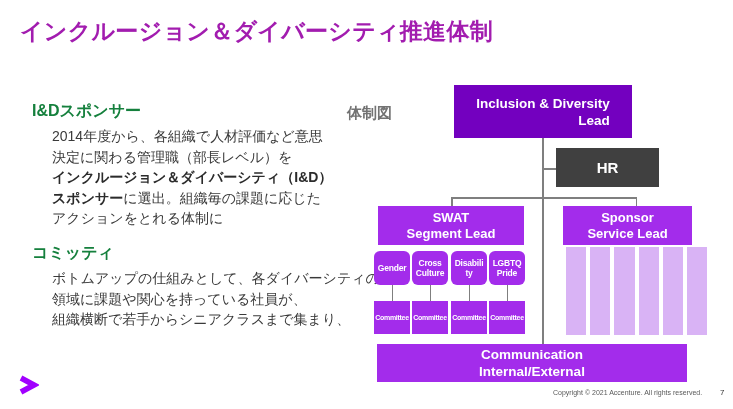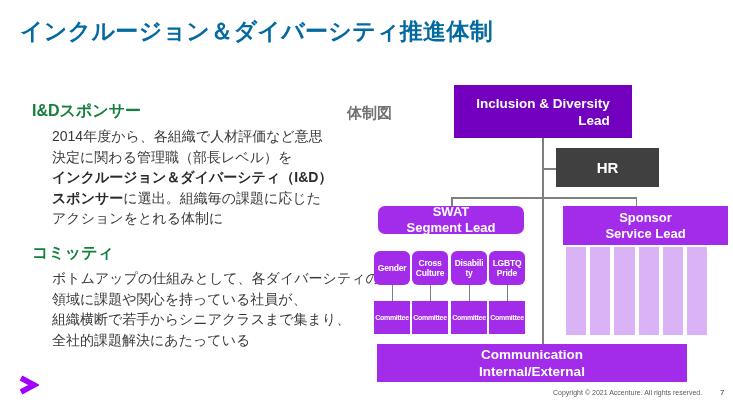--- a/index.html
+++ b/index.html
@@ -6,21 +6,21 @@
   html, body { background: #e8e8e8; }
   body { font-family: "Liberation Sans", "DejaVu Sans", sans-serif; }
   .slide {
     position: relative;
     width: 733px; height: 409px;
     background: #ffffff;
     overflow: hidden;
   }
   .title {
     position: absolute; left: 20px; top: 16px;
-    font-size: 23px; font-weight: 800; color: #0369a1;
+    font-size: 23px; font-weight: 800; color: #a21caf;
     letter-spacing: 0.3px; white-space: nowrap;
   }
   .sec-heading {
     position: absolute; left: 32px;
     font-size: 16px; font-weight: 800; color: #15803d;
     white-space: nowrap;
   }
   .sec-body {
     position: absolute; left: 4px;
     font-size: 14px; color: #3a3a3a; line-height: 20.5px;
@@ -31,22 +31,22 @@
   .diag-label {
     position: absolute; left: 347px; top: 104px;
     font-size: 15px; font-weight: 800; color: #737373;
   }
   .box {
     position: absolute; display: flex; align-items: center; justify-content: center;
     text-align: center; color: #ffffff; font-weight: 800; white-space: pre-line;
   }
   .box-lead   { left: 454px; top: 85px;  width: 178px; height: 53px; background: #7300BF; font-size: 13.5px; line-height: 17px; text-align: right; }
   .box-hr     { left: 556px; top: 148px; width: 103px; height: 39px; background: #404040; font-size: 15px; }
-  .box-swat   { left: 378px; top: 206px; width: 146px; height: 28px; background: #A32CEB; font-size: 13px; line-height: 16px; border-radius: 7px; }
-  .box-sponsor{ left: 563px; top: 206px; width: 165px; height: 39px; background: #A32CEB; font-size: 13px; line-height: 16px; }
+  .box-swat   { left: 378px; top: 206px; width: 146px; height: 39px; background: #A32CEB; font-size: 13px; line-height: 16px; }
+  .box-sponsor{ left: 563px; top: 206px; width: 129px; height: 39px; background: #A32CEB; font-size: 13px; line-height: 16px; }
   .box-comm   { left: 377px; top: 344px; width: 310px; height: 38px; background: #A32CEB; font-size: 13.5px; line-height: 17px; }
   .box-sub {
     top: 251px; width: 36px; height: 34px; background: #A32CEB;
     font-size: 8.5px; line-height: 10px; letter-spacing: -0.2px; border-radius: 6px;
   }
   .box-cmt {
     top: 301px; width: 36px; height: 33px; background: #A32CEB;
     font-size: 7px; letter-spacing: -0.3px;
   }
   .sub-0, .cmt-0 { left: 374px; }
@@ -85,21 +85,20 @@
     <div><span class="b">インクルージョン＆ダイバーシティ（I&amp;D）</span><span></span></div>
     <div><span class="b">スポンサー</span><span>に選出。組織毎の課題に応じた</span></div>
     <div><span class="b"></span><span>アクションをとれる体制に</span></div>
   </div>
 
   <h2 class="sec-heading" style="top:243px">コミッティ</h2>
   <div class="sec-body" style="top:268px">
     <div><span class="b"></span><span>ボトムアップの仕組みとして、各ダイバーシティの</span></div>
     <div><span class="b"></span><span>領域に課題や関心を持っている社員が、</span></div>
     <div><span class="b"></span><span>組織横断で若手からシニアクラスまで集まり、</span></div>
-    <div><span class="b"></span><span>全社的課題解決にあたっている</span></div>
   </div>
 
   <div class="diag-label">体制図</div>
 
   <div class="line vline" style="left:542px; top:138px; height:206px"></div>
   <div class="line hline" style="left:542px; top:168px; width:45px"></div>
   <div class="line hline" style="left:451px; top:197px; width:186px"></div>
   <div class="line vline" style="left:451px; top:197px; height:9px"></div>
   <div class="line vline" style="left:635.5px; top:197px; height:9px"></div>
   <div class="line vline" style="left:391.5px; top:285px; height:16px"></div>

